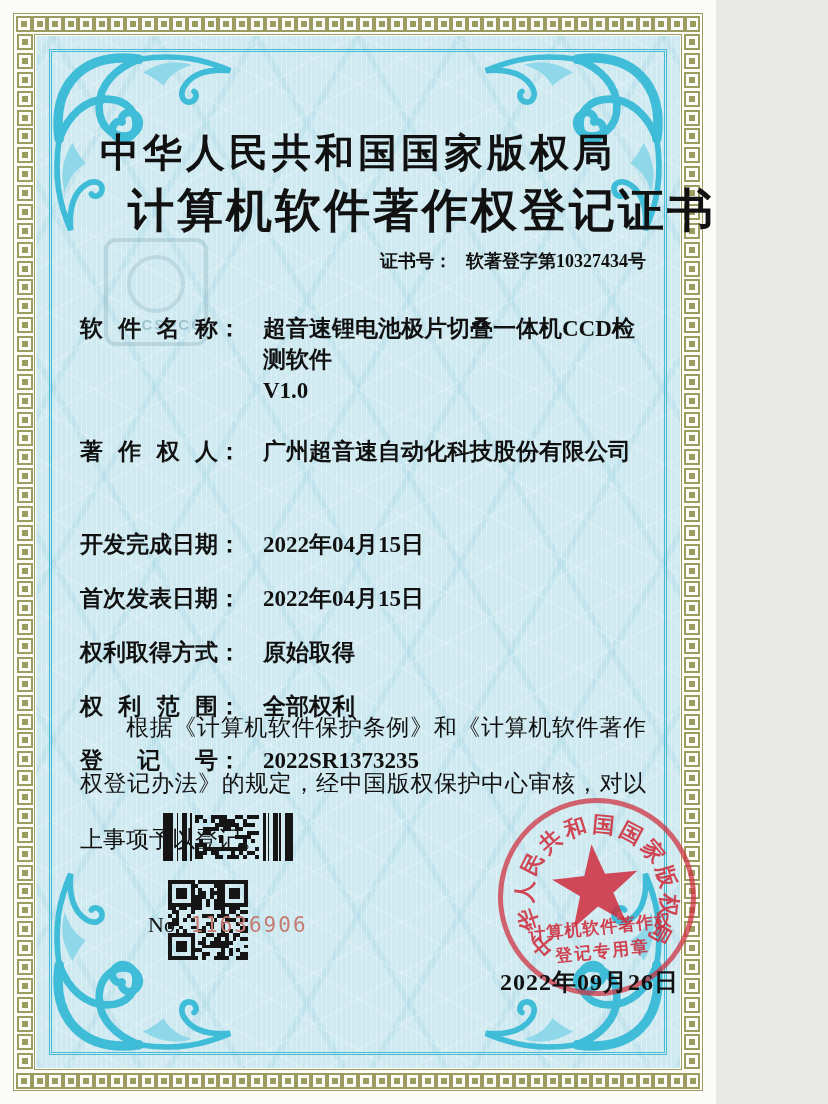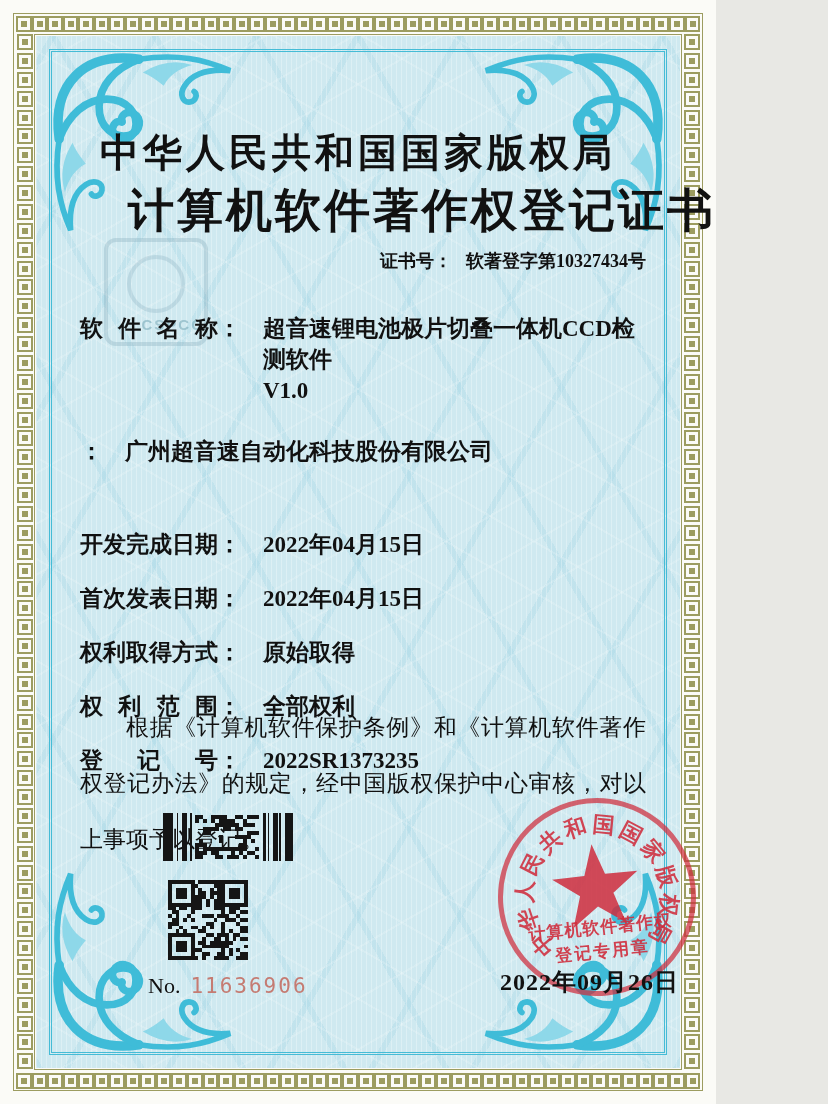--- a/index.html
+++ b/index.html
@@ -66,21 +66,21 @@
   
   .barcode{position:absolute;left:163px;top:813px;width:130px;height:48px;display:flex;
      align-items:stretch;z-index:2;}
   .barcode .bar{height:100%;}
   .barcode .bar.on{background:#151515;}
   .bc-noise{display:grid;grid-template-columns:repeat(16,4px);grid-auto-rows:4px;align-self:center;}
   .bc-noise i.on{background:#151515;}
   .qr{position:absolute;left:168px;top:880px;display:grid;
       grid-template-columns:repeat(21,3.8px);grid-auto-rows:3.8px;z-index:2;}
   .qr i.on{background:#151515;}
-  .serial{position:absolute;left:148px;top:973px;font-size:22px;z-index:2;}
+  .serial{position:absolute;left:148px;top:912px;font-size:22px;z-index:2;}
   .serial .num{color:#c57b72;font-family:"DejaVu Sans Mono",monospace;font-size:21px;
       letter-spacing:2px;margin-left:10px;}
 
   
   .seal{position:absolute;left:498px;top:798px;width:188px;height:188px;
      border:5px solid rgba(207,44,60,.72);border-radius:50%;transform:rotate(-6deg);z-index:3;}
   .seal-ring span{position:absolute;left:50%;top:50%;font-size:22px;font-weight:bold;
      color:rgba(207,44,60,.88);}
   .seal-star{position:absolute;left:50%;top:46%;width:98px;height:98px;transform:translate(-50%,-50%);}
   .seal-l1{position:absolute;top:60%;width:100%;text-align:center;font-size:17px;font-weight:bold;
@@ -374,20 +374,21 @@
   <div class="fields" id="fields">
       <div class="field-row">
         <span class="f-label">软件名称</span>
         <span class="f-colon">：</span>
         <div class="f-value">
           <div>超音速锂电池极片切叠一体机CCD检测软件</div>
           <div>V1.0</div>
         </div>
       </div>
       <div class="field-row">
+        <span class="f-label">著作权人</span>
         <span class="f-colon">：</span>
         <div class="f-value">
           <div>广州超音速自动化科技股份有限公司</div>
         </div>
       </div>
       <div class="field-row">
         <span class="f-label">开发完成日期</span>
         <span class="f-colon">：</span>
         <div class="f-value">
           <div>2022年04月15日</div>

